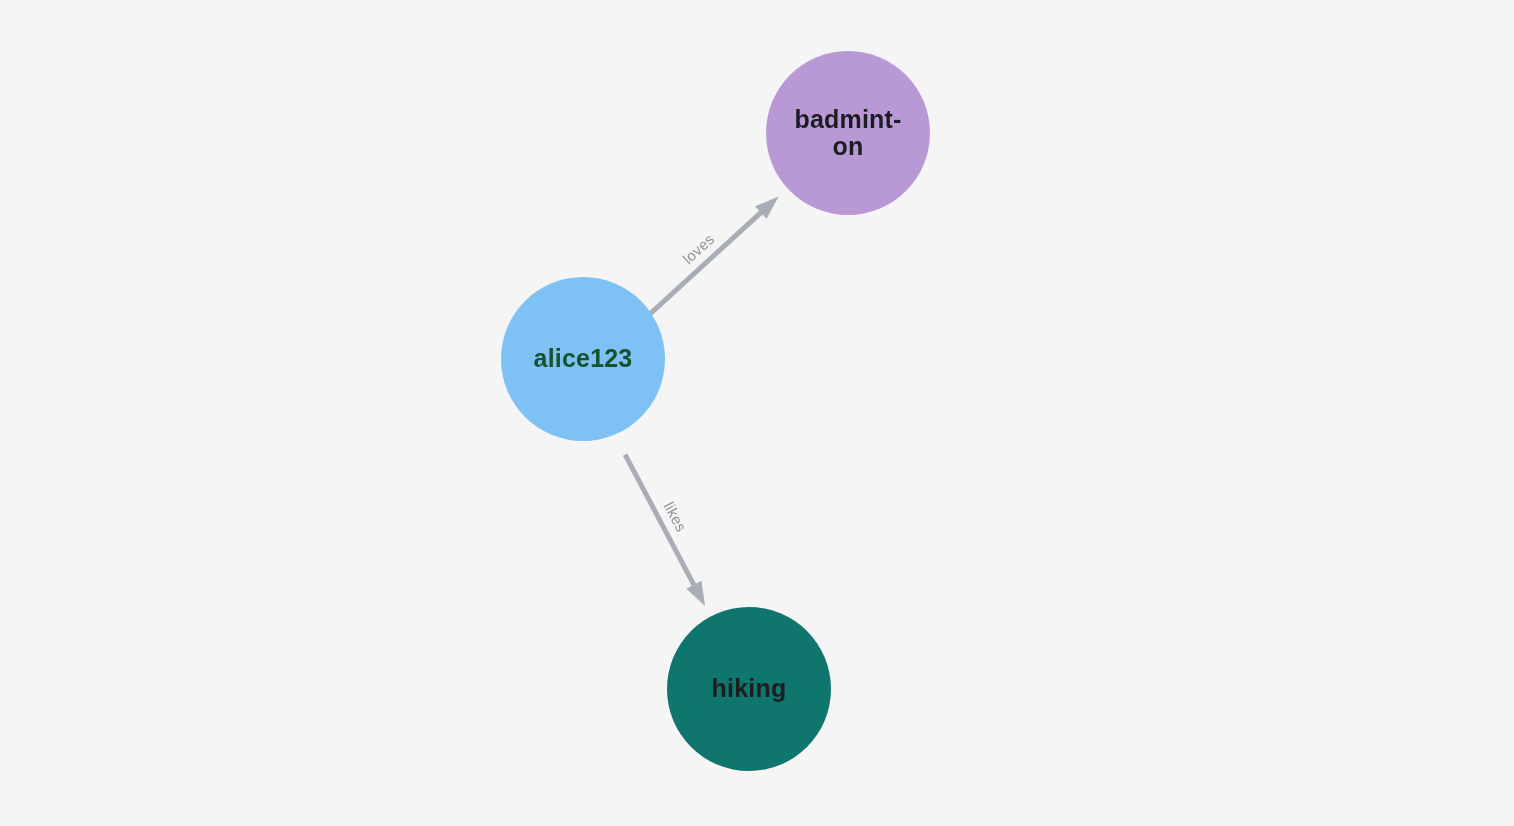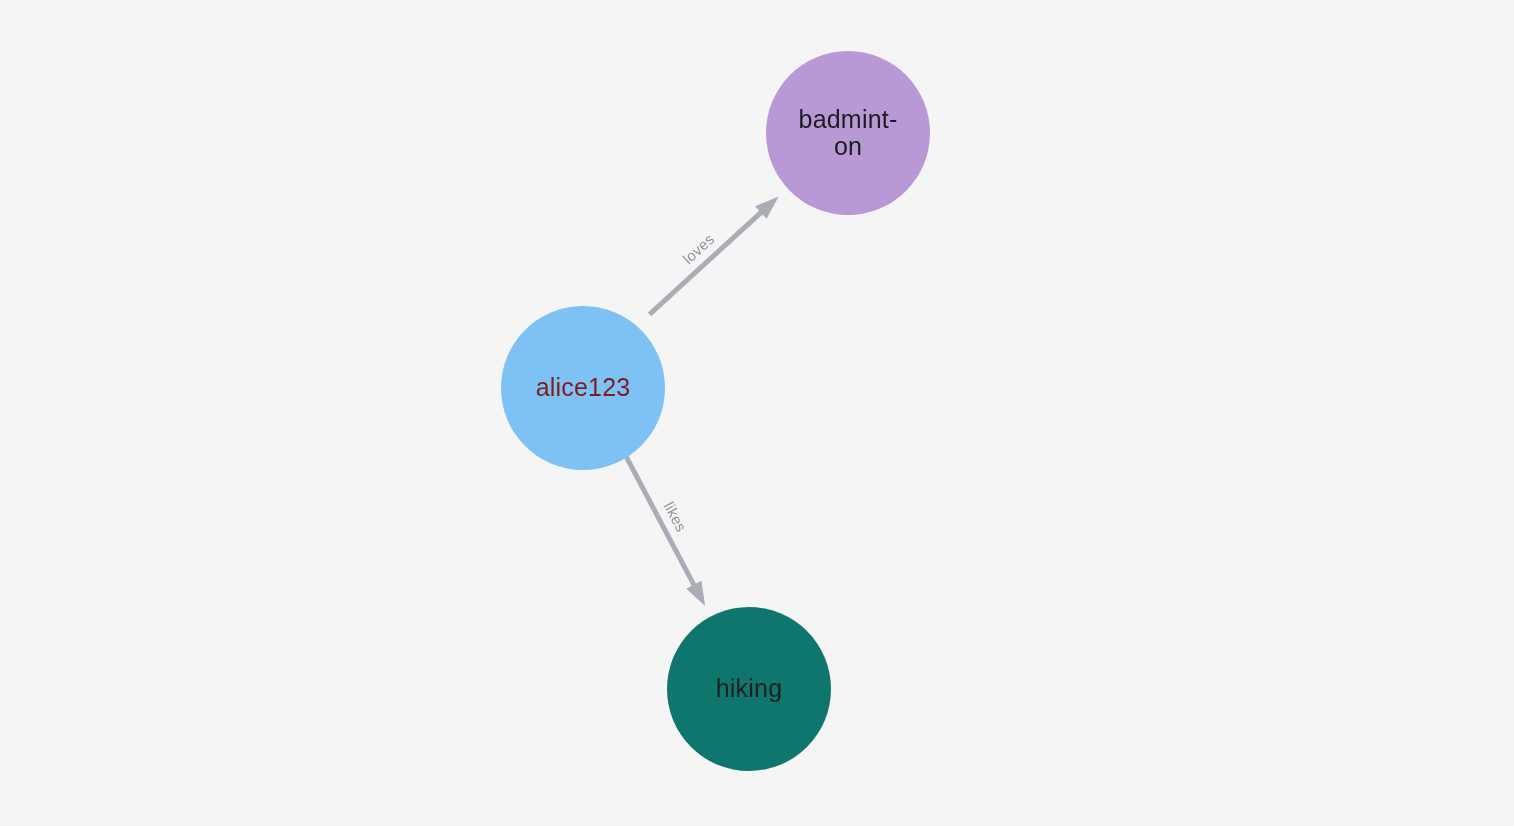--- a/index.html
+++ b/index.html
@@ -24,20 +24,21 @@
   }
   .node {
     position: absolute;
     border-radius: 50%;
     display: flex;
     align-items: center;
     justify-content: center;
     text-align: center;
     cursor: pointer;
     user-select: none;
+    font-weight: bold;
   }
   .node-label {
     white-space: pre-line;
     font-size: 25px;
     line-height: 1.1;
     letter-spacing: 0.2px;
   }
   .edge-label {
     font-size: 15px;
     letter-spacing: 0.3px;
@@ -53,21 +54,21 @@
         <polygon points="778.6,196.4 766.6,218.8 755.1,206.3" fill="#a9adb5"></polygon>
         <text x="708.9" y="250.1" transform="rotate(-42.4 708.9 260.1)" text-anchor="middle" fill="#8d9199" class="edge-label">loves</text>
       </g>
       <g>
         <line x1="625.1" y1="454.6" x2="697.6" y2="591.8" stroke="#a9adb5" stroke-width="5"></line>
         <polygon points="705.1,605.9 686.3,588.7 701.4,580.7" fill="#a9adb5"></polygon>
         <text x="661.8" y="514.0" transform="rotate(62.1 661.8 524.0)" text-anchor="middle" fill="#8d9199" class="edge-label">likes</text>
       </g>
     </svg>
 
-  <div class="node" style="left: 501px; top: 306px; height: 164px; width: 164px; background: rgb(125, 193, 245); color: #7f1d1d;">
+  <div class="node" style="left: 501px; top: 277px; height: 164px; width: 164px; background: rgb(125, 193, 245); color: #14532d;">
     <span class="node-label">alice123</span>
   </div>
 
   <div class="node" style="left: 766px; top: 51px; height: 164px; width: 164px; background: rgb(184, 153, 214); color: rgb(27, 29, 32);">
     <span class="node-label">badmint-
 on</span>
   </div>
 
   <div class="node" style="left: 667px; top: 607px; height: 164px; width: 164px; background: #0f766e; color: rgb(27, 29, 32);">
     <span class="node-label">hiking</span>

